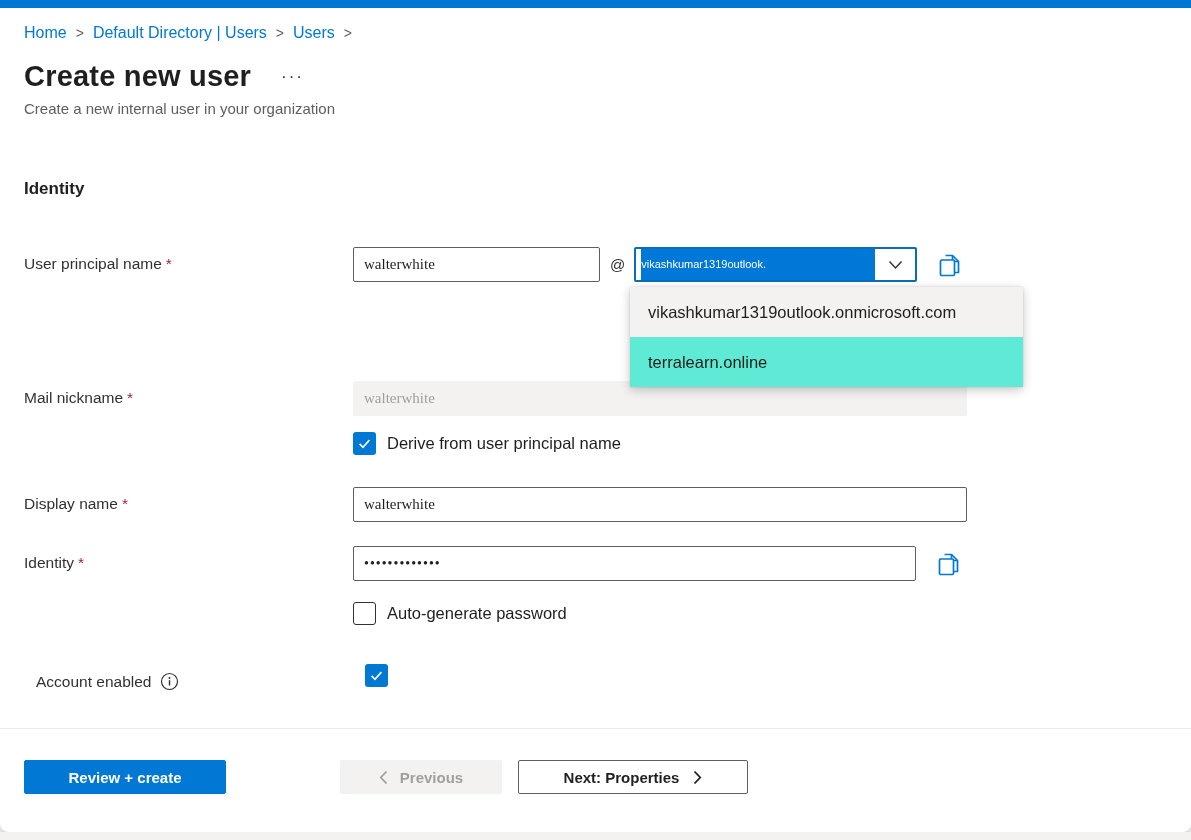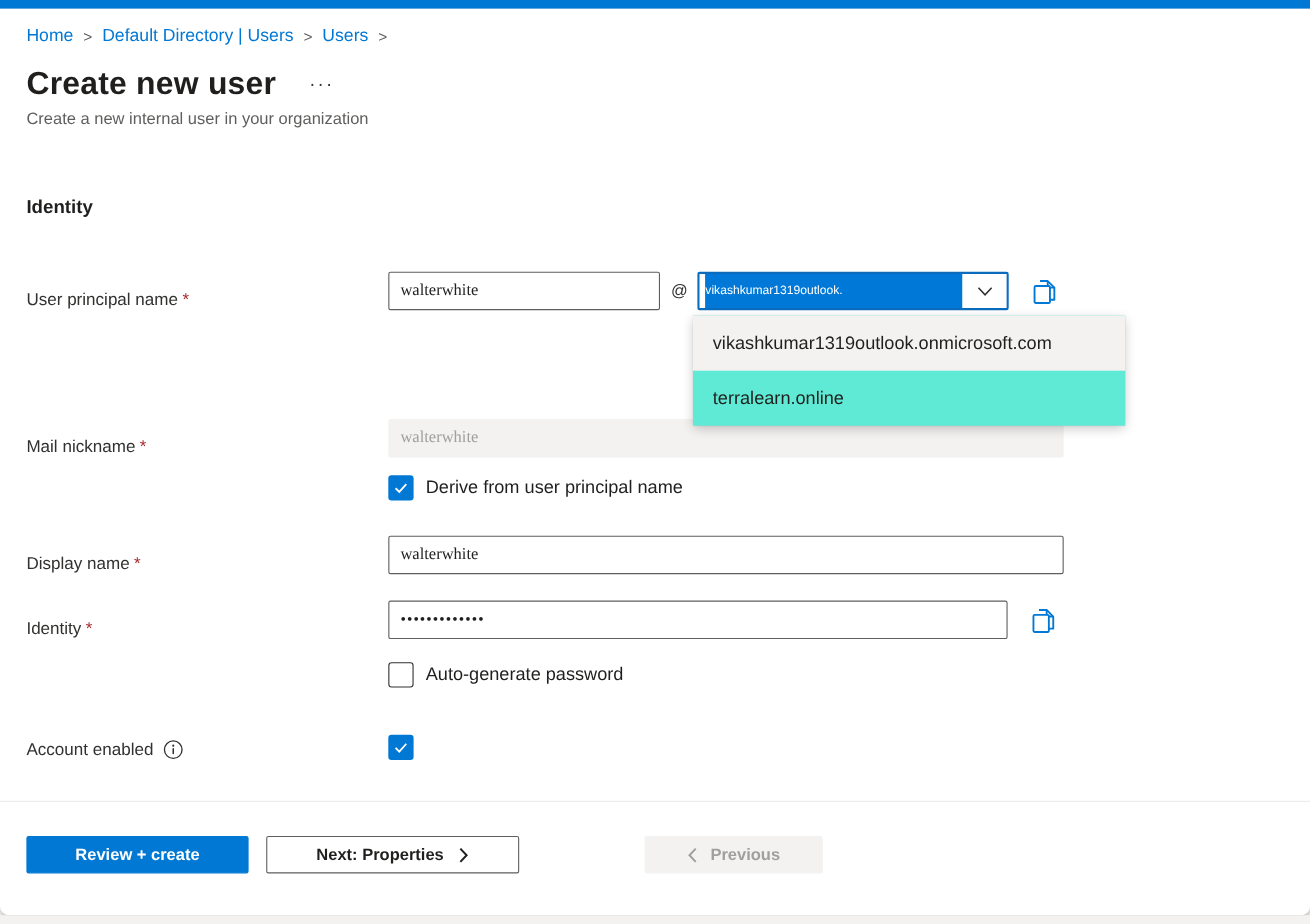--- a/index.html
+++ b/index.html
@@ -66,21 +66,21 @@
   .section-heading {
     margin-top: 62px;
     font-size: 17px;
     font-weight: 700;
     color: #201f1e;
   }
   
   .form { margin-top: 0; }
   .form-row {
     display: flex;
-    align-items: flex-end;
+    align-items: flex-start;
   }
   .form-label {
     width: 329px;
     flex: 0 0 329px;
     padding-top: 8px;
     font-size: 15.5px;
     color: #323130;
   }
   .req { color: #a4262c; margin-left: 4px; }
   .field-area { flex: 1 1 auto; position: relative; }
@@ -188,21 +188,21 @@
     cursor: pointer;
   }
   .checkbox.checked { background: #0078d4; }
   .checkbox.unchecked { background: #ffffff; border: 1px solid #323130; }
   .checkbox-label { font-size: 16.5px; color: #201f1e; }
   .row-display { margin-top: 32px; }
   .display-input { width: 614px; }
   .row-password { margin-top: 24px; }
   .password-line { display: flex; align-items: center; }
   .password-input { width: 563px; letter-spacing: 1px; font-size: 14px; }
-  .row-account { margin-top: 39px; }
+  .row-account { margin-top: 39px; margin-left: 12px; }
   .label-with-info { display: inline-flex; align-items: center; gap: 9px; }
   .info-btn {
     border: none; background: transparent; padding: 0;
     display: inline-flex; cursor: pointer;
   }
   .divider {
     border: none;
     border-top: 1px solid #edebe9;
     margin: 37px -24px 0 -24px;
   }
@@ -377,27 +377,27 @@
         </div>
       </div>
     </div>
 
   </div>
 
   <hr class="divider">
 
   <div class="footer">
     <button class="btn btn-primary">Review + create</button>
+    <button class="btn btn-disabled">
+      <svg width="9" height="15" viewBox="0 0 9 15">
+        <path d="M7.5 1.5 L1.8 7.5 L7.5 13.5" fill="none" stroke="#a19f9d" stroke-width="1.8"></path>
+      </svg>
+      <span>Previous</span>
+    </button>
     <button class="btn btn-secondary">
       <span>Next: Properties</span>
       <svg width="9" height="15" viewBox="0 0 9 15">
         <path d="M1.5 1.5 L7.2 7.5 L1.5 13.5" fill="none" stroke="#201f1e" stroke-width="1.8"></path>
       </svg>
     </button>
-    <button class="btn btn-disabled">
-      <svg width="9" height="15" viewBox="0 0 9 15">
-        <path d="M7.5 1.5 L1.8 7.5 L7.5 13.5" fill="none" stroke="#a19f9d" stroke-width="1.8"></path>
-      </svg>
-      <span>Previous</span>
-    </button>
   </div>
 
 </div>
 
 </body></html>

